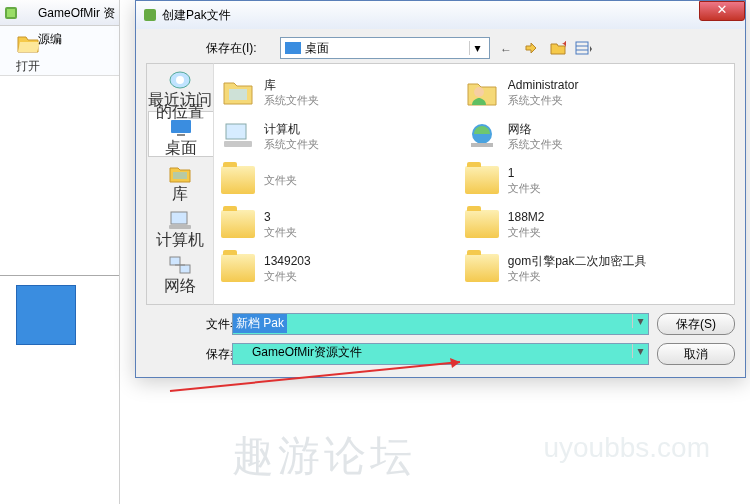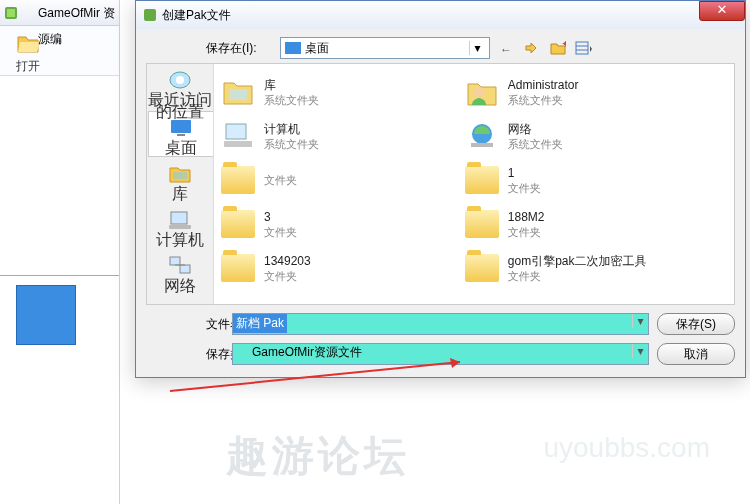--- a/index.html
+++ b/index.html
@@ -8,21 +8,21 @@
 
 .main-app{position:absolute;left:0;top:0;width:120px;height:504px;border-right:1px solid #d0d0d0}
 .main-title{height:26px;line-height:26px;padding-left:38px;background:linear-gradient(#fdfdfe,#e8ecf5);border-bottom:1px solid #d0d0d0;position:relative}
 .app-icon{position:absolute;left:3px;top:5px;width:16px;height:16px}
 .toolbar{height:50px;background:#fafcff;border-bottom:1px solid #ddd;display:flex;padding:4px}
 .tb-btn{width:48px;text-align:center;cursor:pointer}
 .tb-btn .ic{width:24px;height:24px;margin:2px auto;display:flex;align-items:center;justify-content:center}
 .tb-btn .lbl{font-size:12px;color:#333}
 .tree-area{background:#fff;height:200px;border-bottom:1px solid #aaa}
 .preview{position:absolute;left:16px;top:285px;width:60px;height:60px;background:#3a8de0;border:1px solid #2468b8}
-.watermark{position:absolute;left:226px;bottom:20px;font-size:42px;color:rgba(170,180,190,0.35);font-weight:bold;letter-spacing:4px}
+.watermark{position:absolute;left:232px;bottom:20px;font-size:42px;color:rgba(170,180,190,0.35);font-weight:normal;letter-spacing:4px}
 .wm2{position:absolute;right:40px;bottom:40px;font-size:28px;color:rgba(170,190,200,0.25)}
 
 
 .dlg{position:absolute;left:135px;top:0;width:611px;border:1px solid #5a7fb8;background:#f0f0f0;box-shadow:0 4px 20px rgba(0,0,0,.2)}
 .dlg-title{height:28px;background:linear-gradient(#fcfdfe,#e6edf8);display:flex;align-items:center;padding-left:6px;position:relative}
 .dlg-title .t{margin-left:4px}
 .dlg-close{position:absolute;right:0;top:0;width:46px;height:20px;background:linear-gradient(#e78,#c43428);border:1px solid #a02018;border-radius:0 0 3px 3px;color:#fff;text-align:center;line-height:16px;cursor:pointer;font-size:13px}
 .dlg-body{padding:8px 10px 12px;background:#f0f0f0}
 
 

